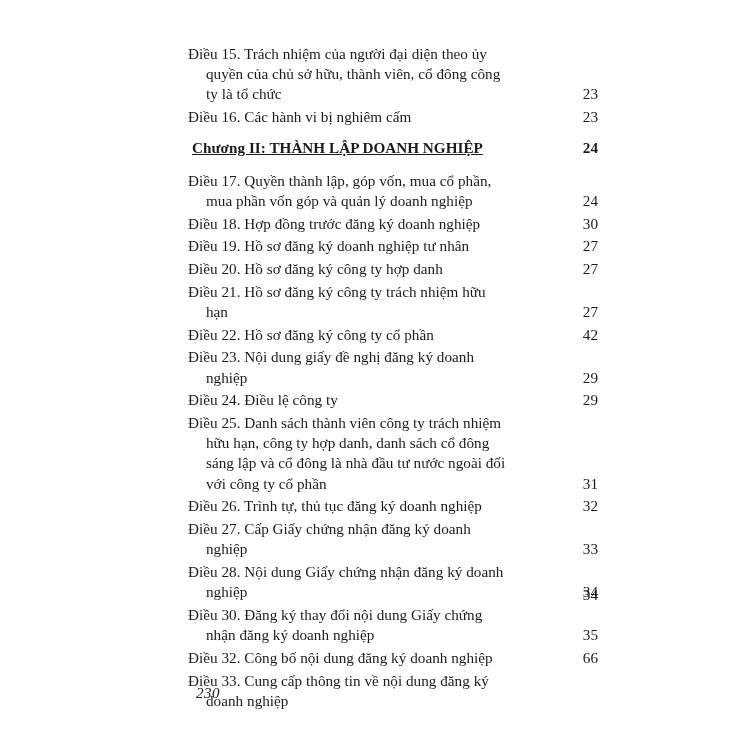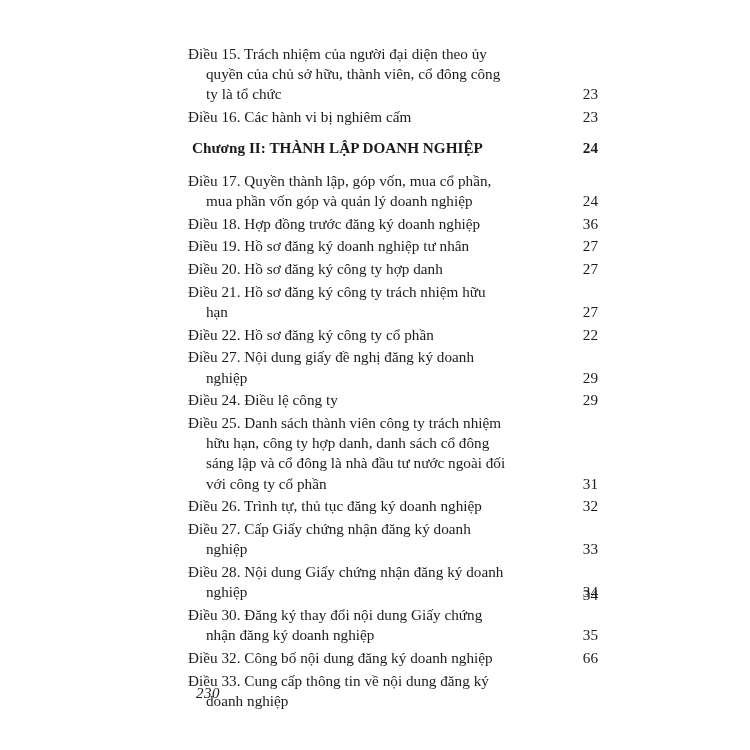--- a/index.html
+++ b/index.html
@@ -51,20 +51,21 @@
     margin-top: 11px;
     margin-bottom: 12px;
     font-weight: bold;
     font-size: 15.2px;
     position: relative;
   }
   .chapter .text {
     display: block;
     padding-left: 22px;
     width: 310px;
+    text-decoration: underline;
   }
   .chapter .page-num {
     position: absolute;
     right: -48px;
     bottom: 0;
     font-weight: bold;
     width: 28px;
   }
   .folio {
     position: absolute;
@@ -91,40 +92,40 @@
       <div class="entry chapter">
         <span class="text">Chương II: THÀNH LẬP DOANH NGHIỆP</span>
         <span class="page-num">24</span>
       </div>
       <div class="entry">
         <span class="text">Điều 17. Quyền thành lập, góp vốn, mua cổ phần, mua phần vốn góp và quản lý doanh nghiệp</span>
         <span class="page-num">24</span>
       </div>
       <div class="entry">
         <span class="text">Điều 18. Hợp đồng trước đăng ký doanh nghiệp</span>
-        <span class="page-num">36</span>
+        <span class="page-num">30</span>
       </div>
       <div class="entry">
         <span class="text">Điều 19. Hồ sơ đăng ký doanh nghiệp tư nhân</span>
         <span class="page-num">27</span>
       </div>
       <div class="entry">
         <span class="text">Điều 20. Hồ sơ đăng ký công ty hợp danh</span>
         <span class="page-num">27</span>
       </div>
       <div class="entry">
         <span class="text">Điều 21. Hồ sơ đăng ký công ty trách nhiệm hữu hạn</span>
         <span class="page-num">27</span>
       </div>
       <div class="entry">
         <span class="text">Điều 22. Hồ sơ đăng ký công ty cổ phần</span>
-        <span class="page-num">22</span>
+        <span class="page-num">42</span>
       </div>
       <div class="entry">
-        <span class="text">Điều 27. Nội dung giấy đề nghị đăng ký doanh nghiệp</span>
+        <span class="text">Điều 23. Nội dung giấy đề nghị đăng ký doanh nghiệp</span>
         <span class="page-num">29</span>
       </div>
       <div class="entry">
         <span class="text">Điều 24. Điều lệ công ty</span>
         <span class="page-num">29</span>
       </div>
       <div class="entry">
         <span class="text">Điều 25. Danh sách thành viên công ty trách nhiệm hữu hạn, công ty hợp danh, danh sách cổ đông sáng lập và cổ đông là nhà đầu tư nước ngoài đối với công ty cổ phần</span>
         <span class="page-num">31</span>
       </div>

